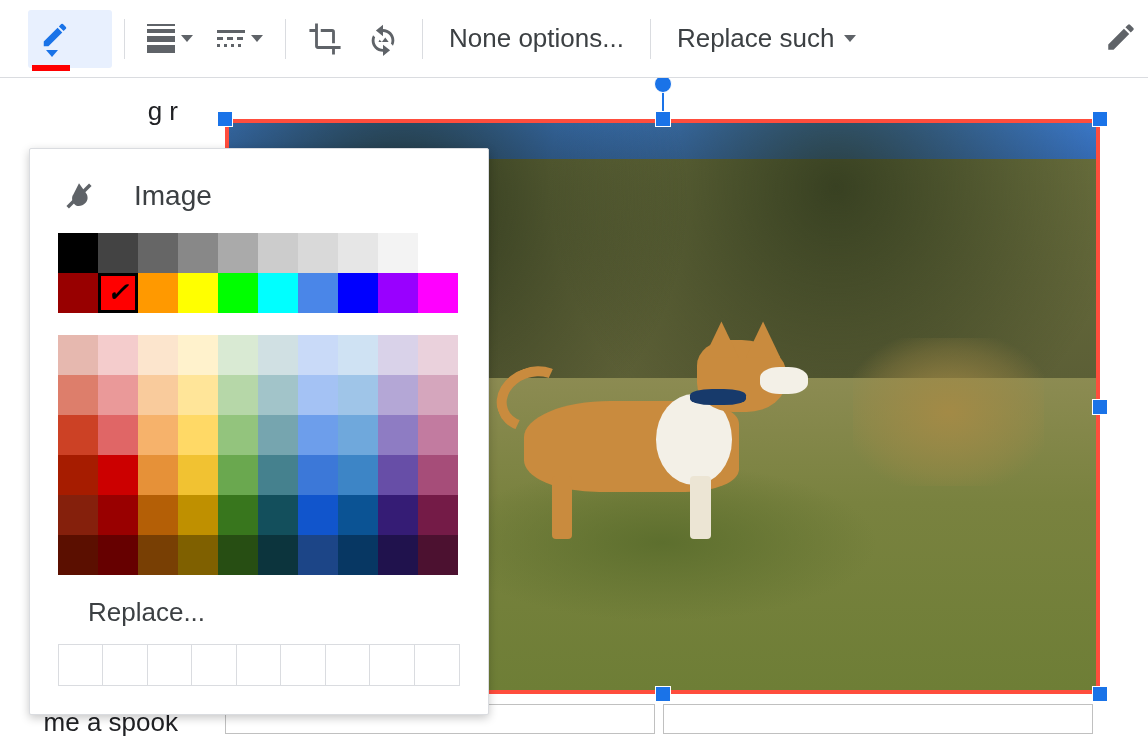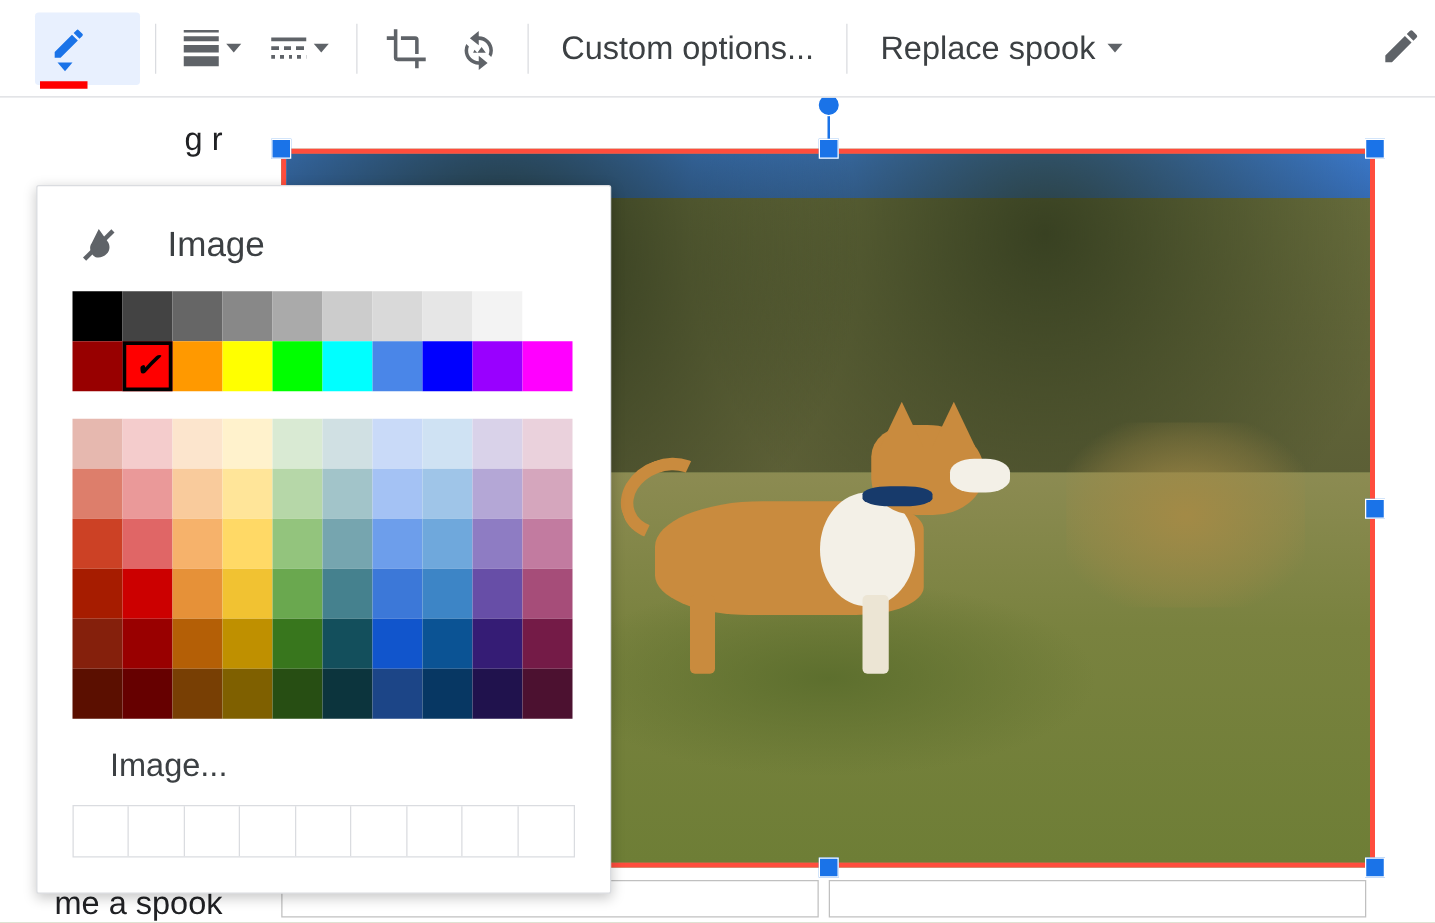--- a/index.html
+++ b/index.html
@@ -296,26 +296,26 @@
 
   <div class="tb-btn">
     <svg class="ico32" viewBox="0 0 24 24">
       <path fill="#5f6368" d="M12 5V2L7 6l5 4V7c3.31 0 6 2.69 6 6 0 .79-.15 1.56-.44 2.25l1.47 1.47A7.93 7.93 0 0 0 20 13c0-4.42-3.58-8-8-8zm-6 8c0-.79.15-1.56.44-2.25L4.97 9.28A7.93 7.93 0 0 0 4 13c0 4.42 3.58 8 8 8v3l5-4-5-4v3c-3.31 0-6-2.69-6-6z"></path>
       <path fill="#5f6368" d="M9 13l2 2 3-4 3 4H8z" transform="translate(0 -1) scale(0.8) translate(3 4)"></path>
     </svg>
   </div>
 
   <div class="tb-sep"></div>
 
-  <div class="txt-btn">Custom options...</div>
+  <div class="txt-btn">None options...</div>
 
   <div class="tb-sep"></div>
 
   <div class="txt-btn">
-    <span>Replace spook</span>
+    <span>Replace such</span>
     <span class="caret" style="margin-left:10px"></span>
   </div>
 
   <div style="flex:1"></div>
 
   <svg class="ico32 edit-pencil" viewBox="0 0 24 24">
     <path fill="#5f6368" d="M3 17.25V21h3.75L17.81 9.94l-3.75-3.75L3 17.25zM20.71 7.04a1 1 0 0 0 0-1.41l-2.34-2.34a1 1 0 0 0-1.41 0l-1.83 1.83 3.75 3.75 1.83-1.83z"></path>
   </svg>
 </div>
 
@@ -452,21 +452,21 @@
         <div class="swatch" style="background: rgb(120, 63, 4);"></div>
         <div class="swatch" style="background: rgb(127, 96, 0);"></div>
         <div class="swatch" style="background: rgb(39, 78, 19);"></div>
         <div class="swatch" style="background: rgb(12, 52, 61);"></div>
         <div class="swatch" style="background: rgb(28, 69, 135);"></div>
         <div class="swatch" style="background: rgb(7, 55, 99);"></div>
         <div class="swatch" style="background: rgb(32, 18, 77);"></div>
         <div class="swatch" style="background: rgb(76, 17, 48);"></div>
       </div>
 
-    <div class="custom-row">Image...</div>
+    <div class="custom-row">Replace...</div>
 
     <div class="recent-grid" id="recent-grid">
         <div></div>
         <div></div>
         <div></div>
         <div></div>
         <div></div>
         <div></div>
         <div></div>
         <div></div>

